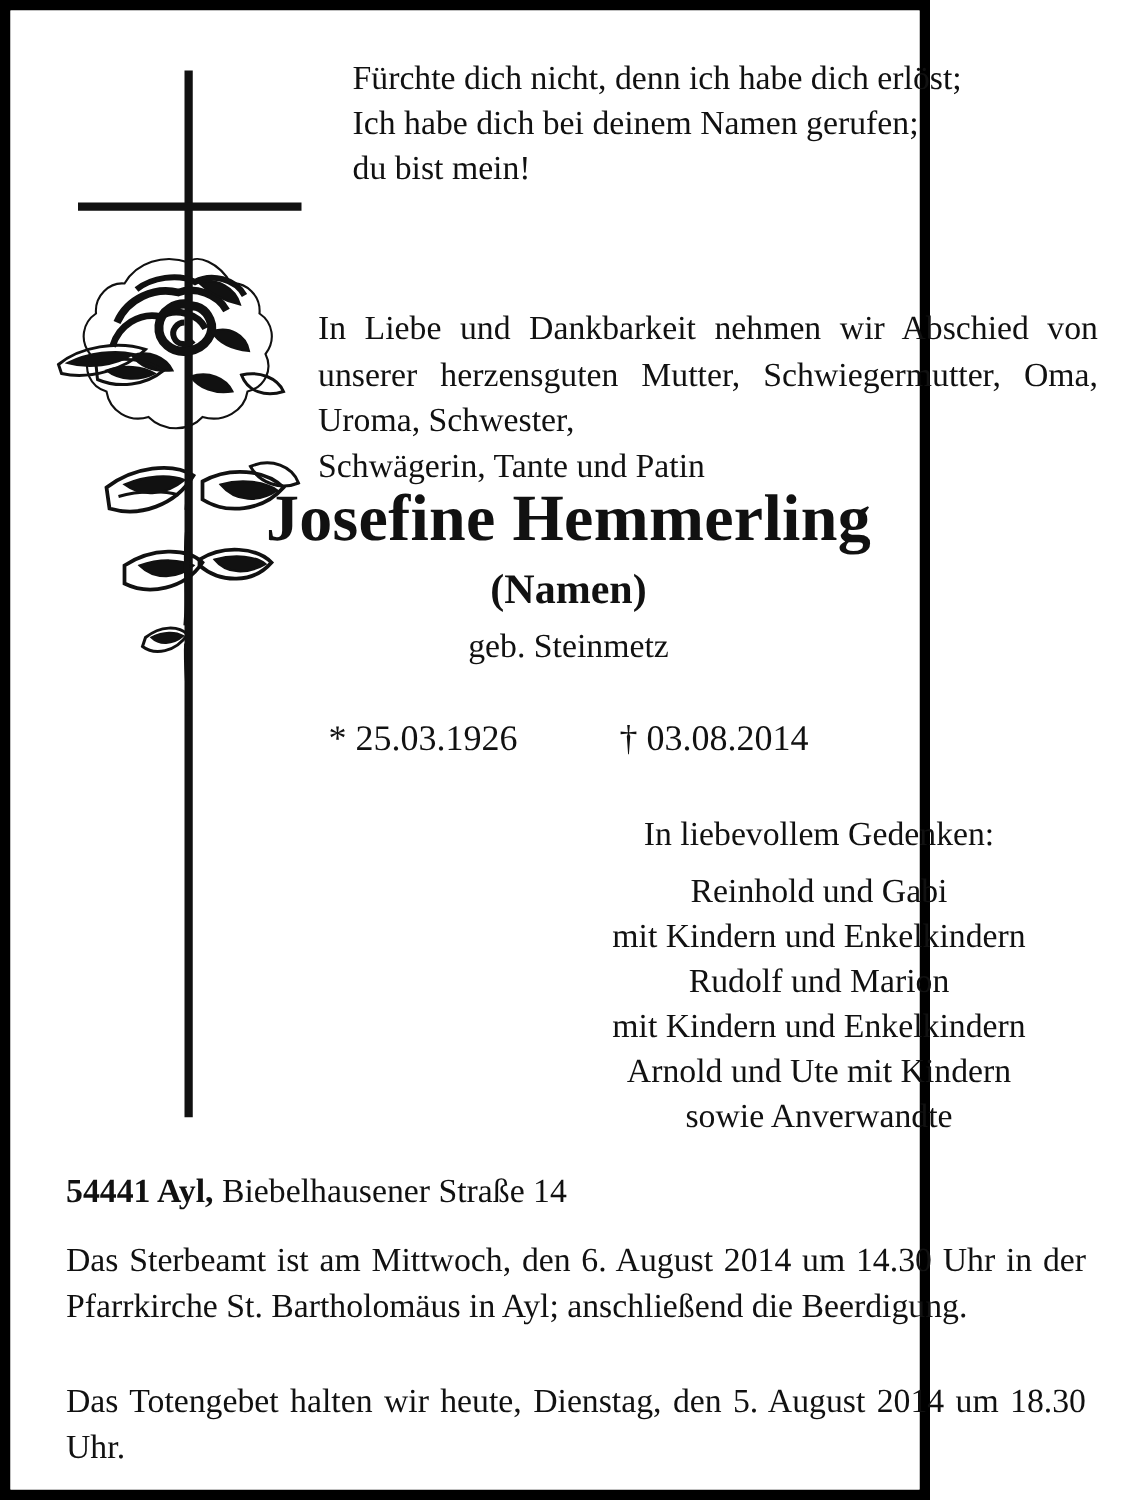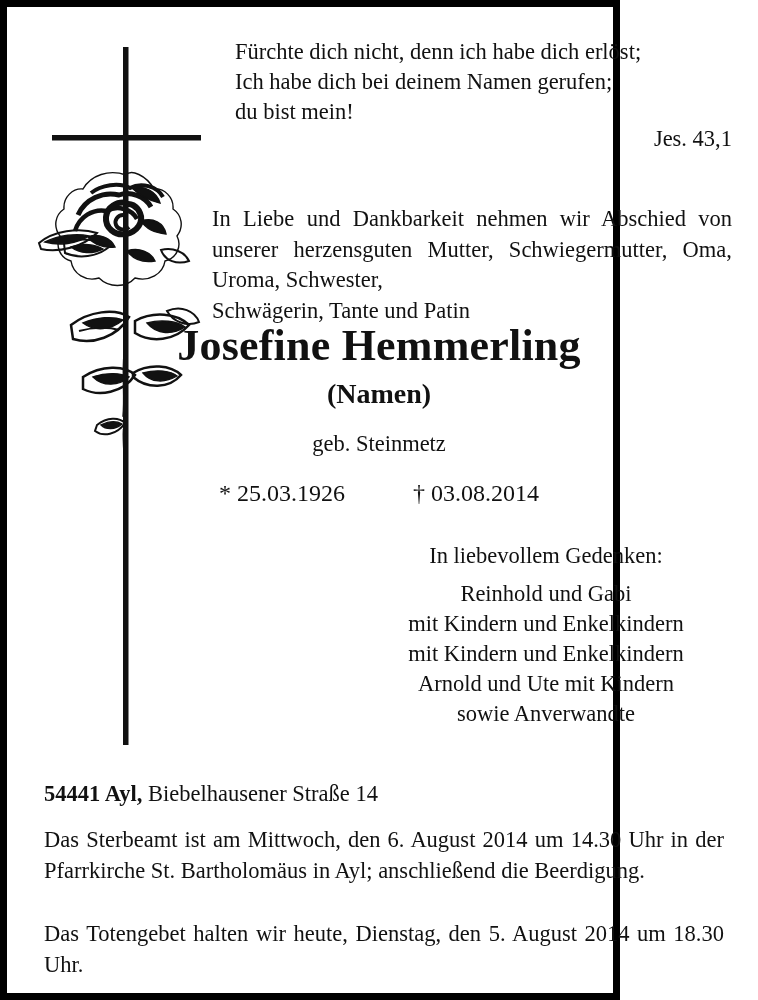--- a/index.html
+++ b/index.html
@@ -95,21 +95,21 @@
   }
   .name-nick {
     font-size: 28px;
     font-weight: bold;
     line-height: 40px;
     margin-top: 2px;
   }
   .name-maiden {
     font-size: 22.5px;
     line-height: 32px;
-    margin-top: 14px;
+    margin-top: 1px;
   }
 
   .dates {
     position: absolute;
     left: 7px;
     top: 470px;
     width: 730px;
     text-align: center;
     font-size: 24px;
     line-height: 32px;
@@ -230,21 +230,20 @@
           <path d="M93 404 C92 420 95 436 94 452" fill="none" stroke-width="2.5"></path>
         </g>
       </svg>
     </div>
 
     <div class="verse">
       <div>Fürchte dich nicht, denn ich habe dich erlöst;</div>
       <div>Ich habe dich bei deinem Namen gerufen;</div>
       <div>du bist mein!</div>
     </div>
-    <div class="verse-ref">Jes. 43,1</div>
 
     <div class="dedication">
       <span>In Liebe und Dankbarkeit nehmen wir Abschied von unserer herzensguten Mutter, Schwiegermutter, Oma, Uroma, Schwester,</span>
       <div class="lastline">Schwägerin, Tante und Patin</div>
     </div>
 
     <div class="name-block">
       <div class="name-main">Josefine Hemmerling</div>
       <div class="name-nick">(Namen)</div>
       <div class="name-maiden">geb. Steinmetz</div>
@@ -258,20 +257,21 @@
       <span class="death">
         <span class="sym">†</span>
         <span>03.08.2014</span>
       </span>
     </div>
 
     <div class="mourners">
       <div class="heading">In liebevollem Gedenken:</div>
       <div class="m-line">Reinhold und Gabi</div>
       <div class="m-line">mit Kindern und Enkelkindern</div>
+      <div class="m-line">Rudolf und Marion</div>
       <div class="m-line">mit Kindern und Enkelkindern</div>
       <div class="m-line">Arnold und Ute mit Kindern</div>
       <div class="m-line">sowie Anverwandte</div>
     </div>
 
     <div class="address">
       <b>54441 Ayl,</b><span> Biebelhausener Straße 14</span>
     </div>
 
     <div class="para1">Das Sterbeamt ist am Mittwoch, den 6. August 2014 um 14.30 Uhr in der Pfarrkirche St. Bartholomäus in Ayl; anschließend die Beerdigung.</div>

